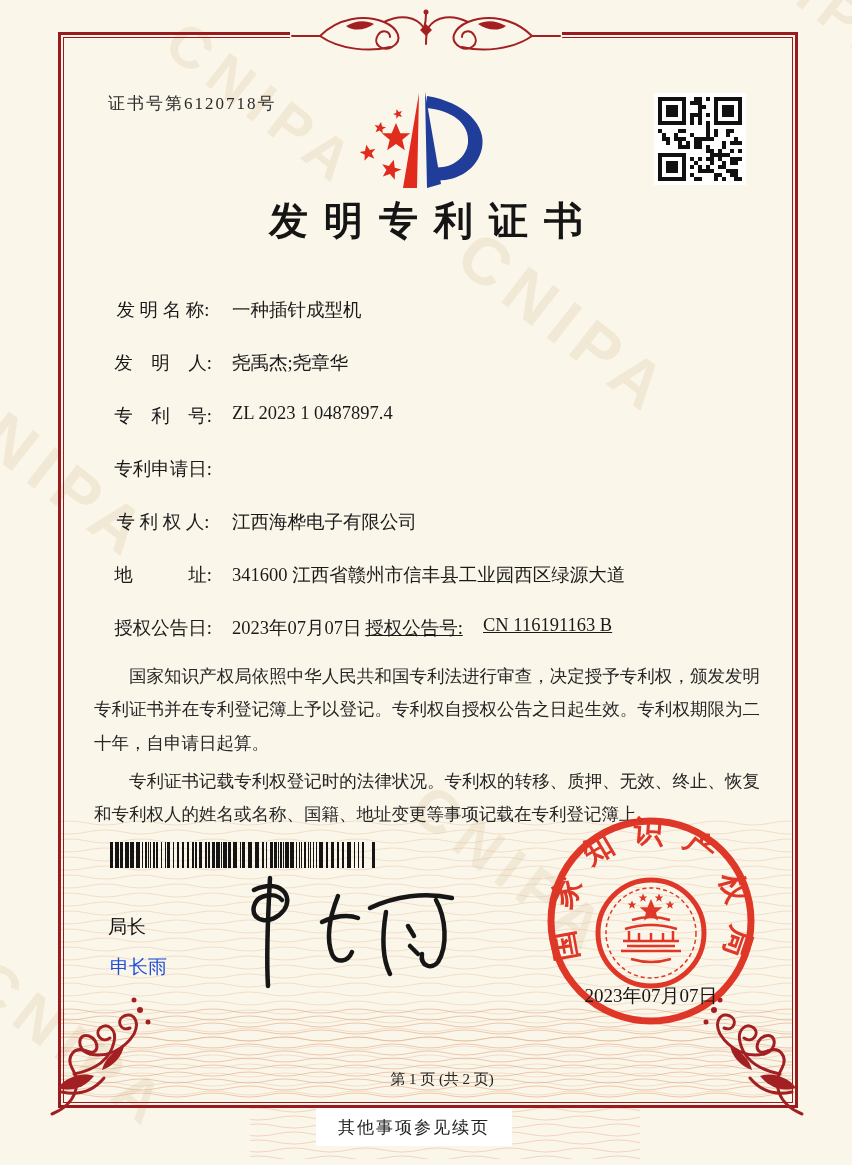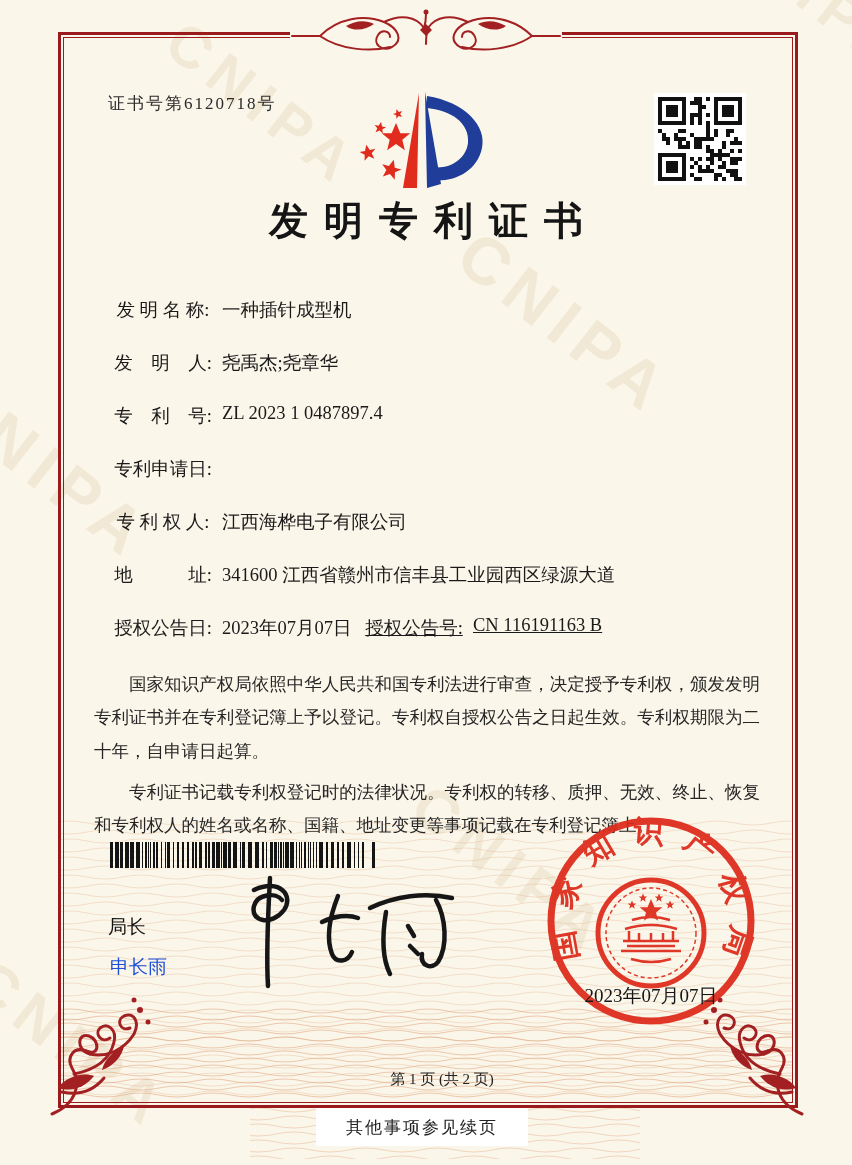--- a/index.html
+++ b/index.html
@@ -31,35 +31,35 @@
 
   
   .cert-no{position:absolute;left:108px;top:92px;font-size:17px;letter-spacing:2px;color:#2a2a2a;z-index:3;}
   #logo{position:absolute;left:343px;top:80px;z-index:3;}
   #qr-svg{position:absolute;left:654px;top:93px;z-index:3;}
   .title{position:absolute;left:0;right:0;top:194px;text-align:center;font-size:39px;
          font-weight:bold;letter-spacing:16px;text-indent:16px;color:#151515;z-index:3;}
   .fields{position:absolute;left:110px;top:297px;width:660px;z-index:3;}
   .field-row{position:relative;height:53px;font-size:18.5px;color:#1a1a1a;display:flex;}
   .f-label{display:inline-block;min-width:106px;white-space:pre;text-align:center;}
-  .f-value{margin-left:6px;white-space:nowrap;}
+  .f-value{margin-left:16px;white-space:nowrap;}
   .group2{position:absolute;left:251px;top:0;display:flex;text-decoration:underline;}
   .paragraphs{position:absolute;left:94px;top:660px;width:666px;font-size:17.5px;
               line-height:1.9;color:#262626;text-align:justify;z-index:3;}
-  .paragraphs p{margin:8px 0 5px 0;text-indent:2em;}
+  .paragraphs p{margin:0 0 5px 0;text-indent:2em;}
   #barcode-svg{position:absolute;left:110px;top:842px;z-index:3;}
   .officer-title{position:absolute;left:108px;top:914px;font-size:19px;color:#111;z-index:3;}
   .officer-name{position:absolute;left:110px;top:954px;font-size:19px;color:#1d4ed8;z-index:3;}
   #signature{position:absolute;left:210px;top:866px;z-index:4;}
   #seal{position:absolute;left:536px;top:806px;opacity:.93;z-index:3;}
   .seal-date{position:absolute;left:551px;top:983px;width:200px;text-align:center;
              font-size:19px;color:#161616;z-index:5;}
   .page-info{position:absolute;left:0;right:0;top:1070px;text-align:center;font-size:15px;
              color:#222;z-index:3;margin-left:32px;}
-  .cont-box{position:absolute;left:316px;top:1108px;width:212px;height:38px;background:#ffffff;
+  .cont-box{position:absolute;left:316px;top:1108px;width:196px;height:38px;background:#ffffff;
             display:flex;align-items:center;justify-content:center;font-size:17px;color:#222;
             letter-spacing:2px;z-index:5;}
 </style>
 </head>
 <body>
 
 <div id="page">
 
   <div class="wm wm1">CNIPA</div>
   <div class="wm wm2">CNIPA</div>

